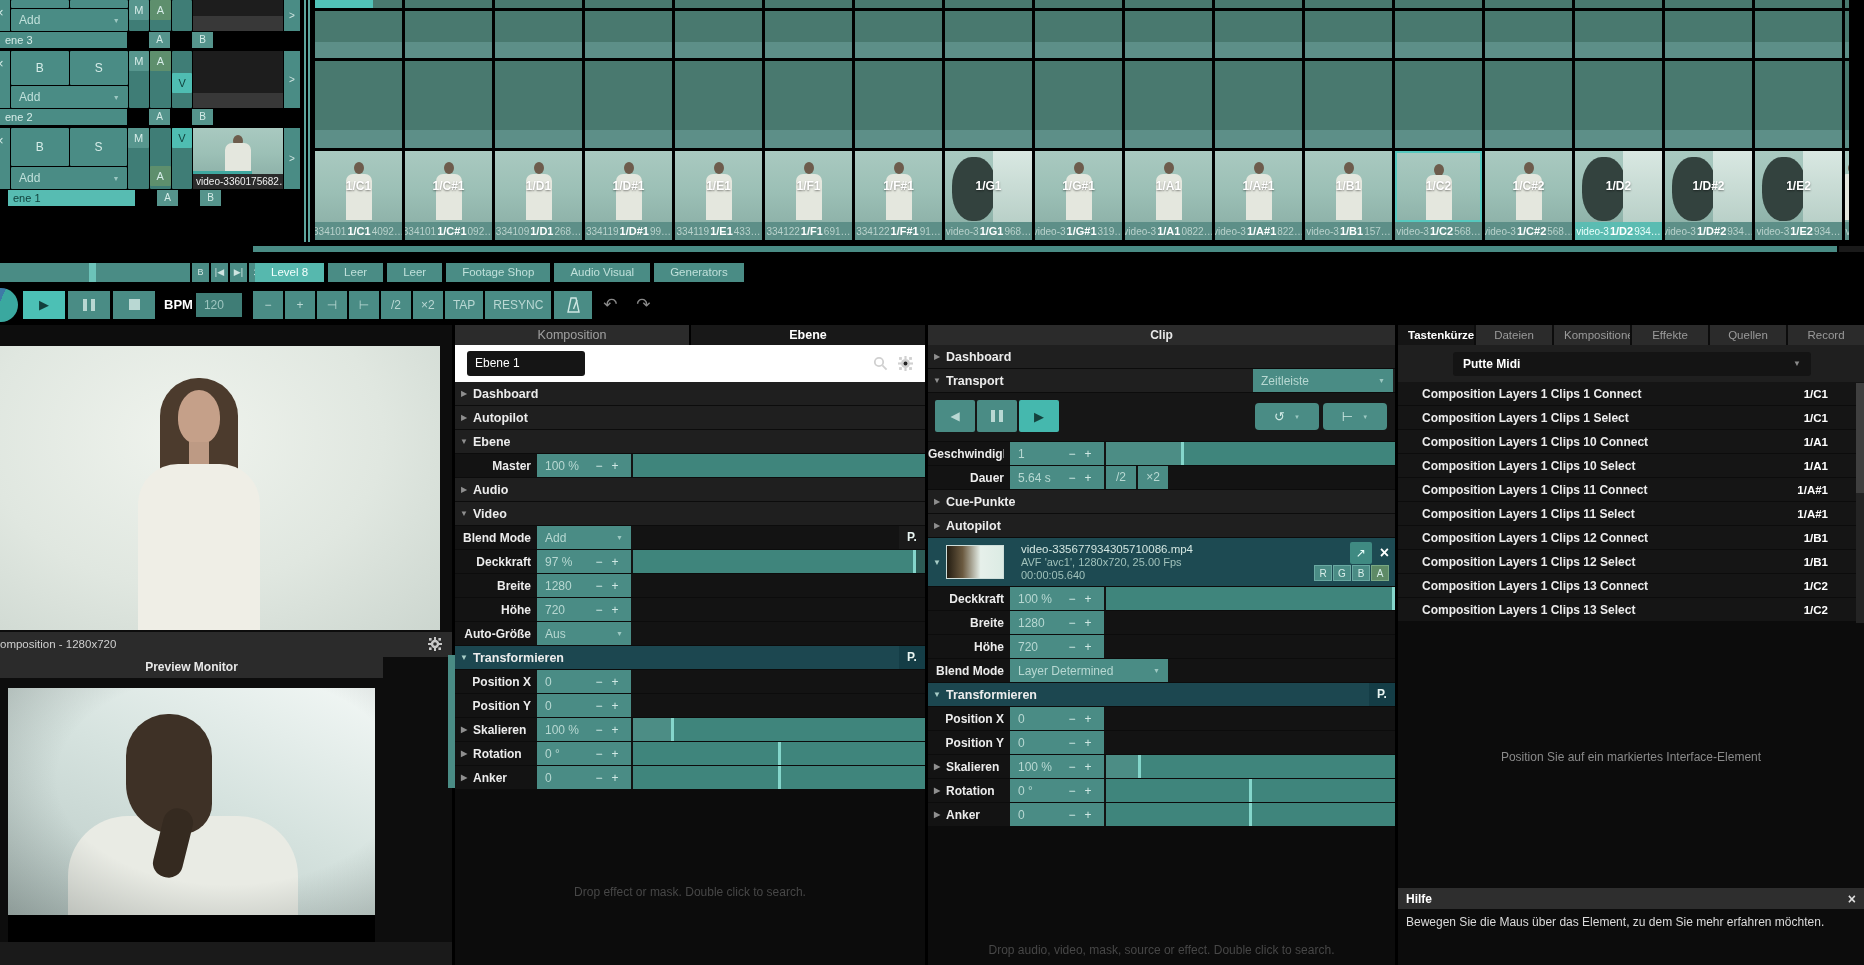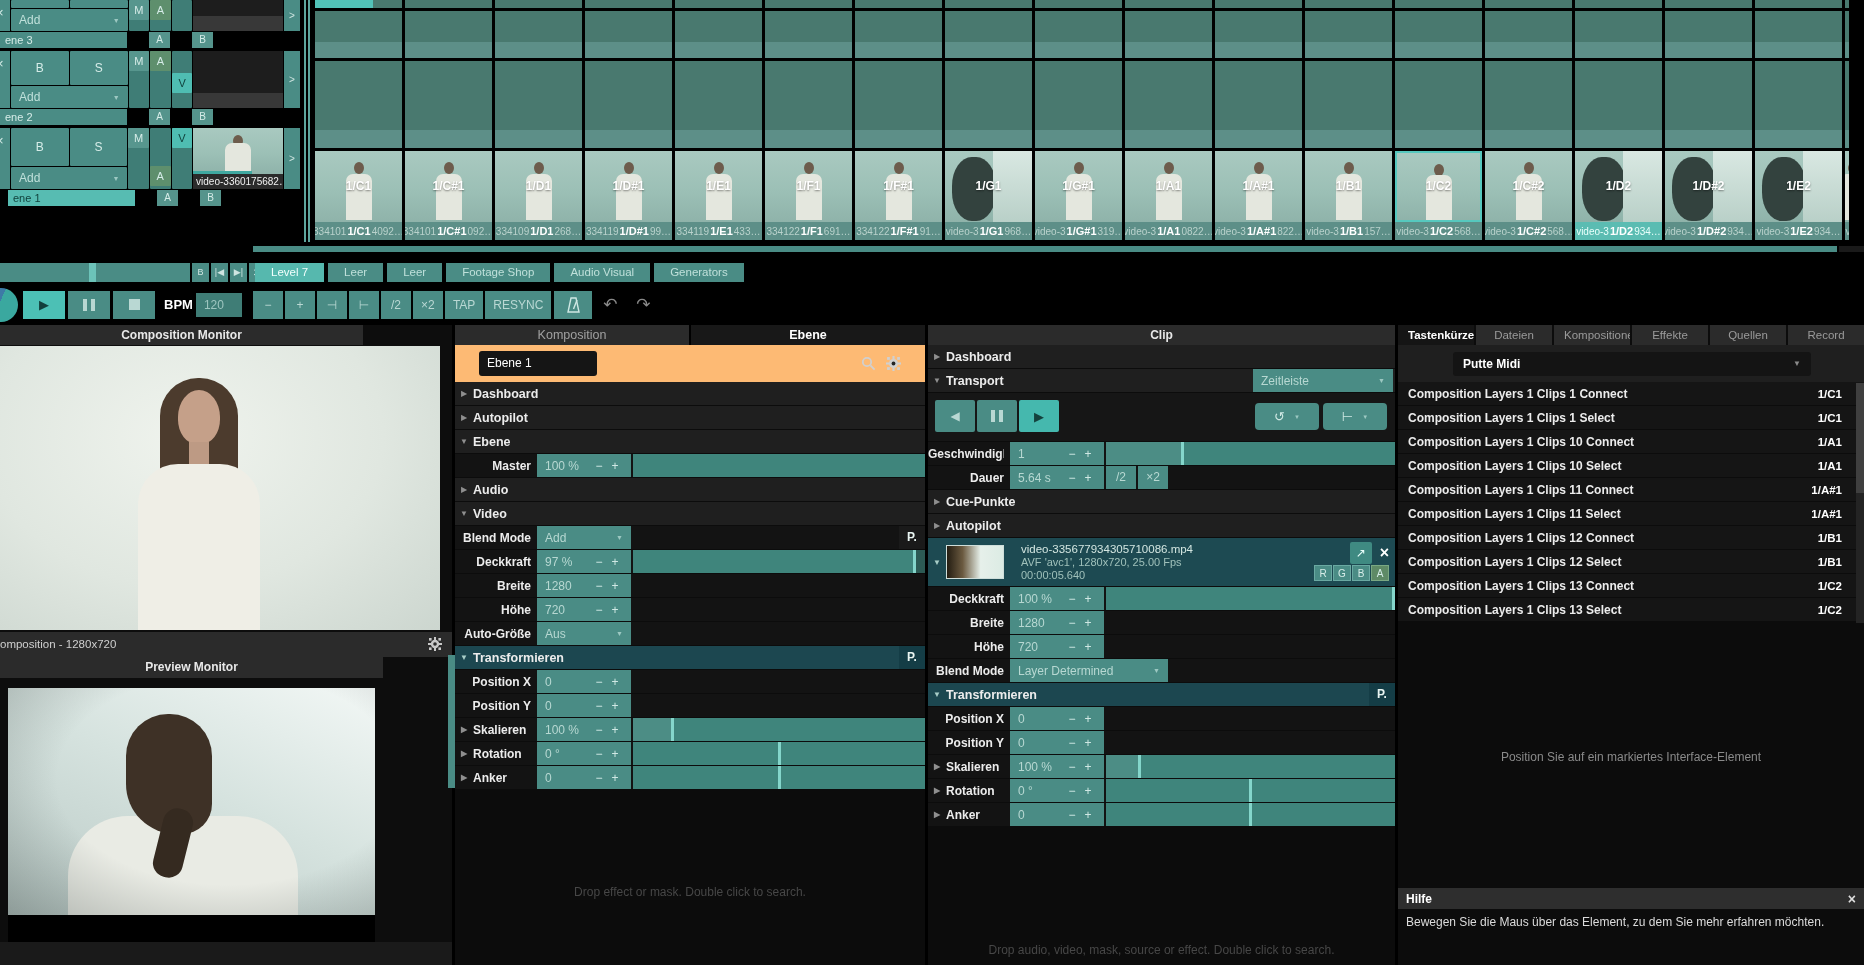--- a/index.html
+++ b/index.html
@@ -102,21 +102,21 @@
 .pv-body { position:absolute; left:60px; top:128px; width:230px; height:100px; border-radius:60px 60px 0 0; background:#e9ebe4; }
 .prev-black { position:absolute; left:8px; top:590px; width:367px; height:27px; background:#000; }
 .mon-bottom { position:absolute; left:0; top:617px; width:452px; height:23px; background:#1a1a1a; }
 .left-thumb { position:absolute; left:448px; top:655px; width:7px; height:133px; background:#4a8c85; z-index:5; }
 
 
 .panel { position:absolute; top:325px; height:640px; background:#0c0c0c; }
 .ptab { flex:1; background:#2b2b2b; color:#a0a0a0; text-align:center; line-height:20px; font-size:12px; }
 .ptab.active { background:#181818; color:#fff; font-weight:bold; }
 .titlebar { height:20px; background:#2b2b2b; text-align:center; line-height:20px; font-weight:bold; }
-.namerow { height:37px; background:#fdba74; display:flex; align-items:center; padding:0 24px; gap:10px; }
+.namerow { height:37px; background:#ffffff; display:flex; align-items:center; padding:0 12px; gap:10px; }
 .namefield { width:118px; height:25px; background:#151515; border-radius:3px; color:#fff; line-height:25px; padding-left:8px; }
 .iconbtn { margin-left:auto; }
 .iconbtn + .iconbtn { margin-left:0; }
 .prow { height:23px; margin-bottom:1px; display:flex; align-items:center; background:#131313; }
 .prow.section { background:#1f1f1f; }
 .prow.group { background:#1c4750; }
 .sarr { width:18px; text-align:center; color:#8f8f8f; font-size:8px; flex:none; }
 .prow.group .sarr { color:#a8cdc7; }
 .slabel { font-weight:bold; color:#ececec; font-size:12.5px; }
 .plabel { width:82px; flex:none; display:flex; justify-content:flex-end; align-items:center; padding-right:6px; font-weight:bold; color:#ececec; }
@@ -180,21 +180,21 @@
 
 
 .sc-panel { left:1398px; width:466px; }
 .stabs { display:flex; gap:2px; height:20px; }
 .stab { background:#2b2b2b; color:#9a9a9a; line-height:20px; padding:0 10px; font-size:11.5px; flex:1; text-align:center; white-space:nowrap; overflow:hidden; }
 .stab.active { background:#151515; color:#fff; font-weight:bold; }
 .presetrow { height:37px; background:#1f1f1f; display:flex; align-items:center; }
 .presetsel { margin-left:55px; width:358px; height:24px; background:#141414; border-radius:3px; display:flex; align-items:center; padding:0 10px; color:#fff; font-weight:bold; }
 .presetsel .ddarr { margin-left:auto; color:#8a8a8a; font-size:8px; }
 .srows { position:relative; }
-.srow { height:23px; margin-bottom:1px; background:#151515; display:flex; align-items:center; padding:0 10px; }
+.srow { height:23px; margin-bottom:1px; background:#151515; display:flex; align-items:center; padding:0 24px; }
 .slab { font-weight:600; color:#ececec; }
 .skey { margin-left:auto; font-weight:bold; color:#fff; font-size:11.5px; margin-right:12px; }
 .sc-scroll { position:absolute; right:0; top:58px; width:8px; height:240px; background:#242424; }
 .sc-thumb { position:absolute; right:0; top:0; width:8px; height:110px; background:#3f3f3f; }
 .sc-hint { position:absolute; left:0; right:0; top:425px; text-align:center; color:#8a8a8a; }
 .helpbar { position:absolute; left:0; top:563px; width:466px; height:21px; background:#2e2e2e; display:flex; align-items:center; padding:0 8px; }
 .helpbar .htitle { font-weight:bold; color:#fff; }
 .helpbar .hclose { margin-left:auto; color:#ddd; font-size:14px; font-weight:bold; }
 .helptext { position:absolute; left:8px; top:590px; right:8px; color:#dcdcdc; font-size:12px; }
 svg { display:block; }
@@ -714,21 +714,21 @@
   <div class="xfrow">
     <div class="xtrack">
         <div class="xhandle"></div>
       </div>
     <div class="xbtn">B</div>
     <div class="xbtn">|◀</div>
     <div class="xbtn">▶|</div>
     <div class="xarr">&gt;</div>
   </div>
   <div class="decktabs">
-      <div class="dtab active">Level 7</div>
+      <div class="dtab active">Level 8</div>
       <div class="dtab">Leer</div>
       <div class="dtab">Leer</div>
       <div class="dtab">Footage Shop</div>
       <div class="dtab">Audio Visual</div>
       <div class="dtab">Generators</div>
     </div>
 
   <div class="bpmrow">
     <div class="pie">
         <i></i>
@@ -757,21 +757,20 @@
       <svg width="15" height="16" viewBox="0 0 15 16">
           <path d="M5 1 h5 l3 14 h-11 z" fill="none" stroke="#cfe8e4" stroke-width="1.4"></path>
           <line x1="7.5" y1="12" x2="11" y2="3" stroke="#cfe8e4" stroke-width="1.4"></line>
         </svg>
     </div>
     <div class="histbtn">↶</div>
     <div class="histbtn">↷</div>
   </div>
 
   <div class="monitors">
-    <div class="mon-head">Composition Monitor</div>
     <div class="comp-img">
       <div class="cm-hair"></div>
       <div class="cm-face"></div>
       <div class="cm-neck"></div>
       <div class="cm-body"></div>
     </div>
     <div class="mon-info">
       <span>omposition - 1280x720</span>
       <span class="gearwrap">
         <svg width="14" height="14" viewBox="0 0 14 14">

